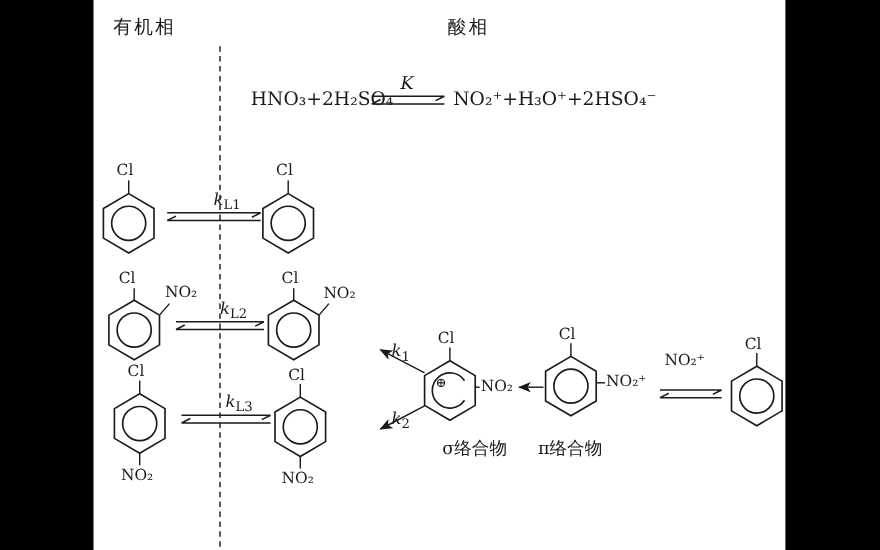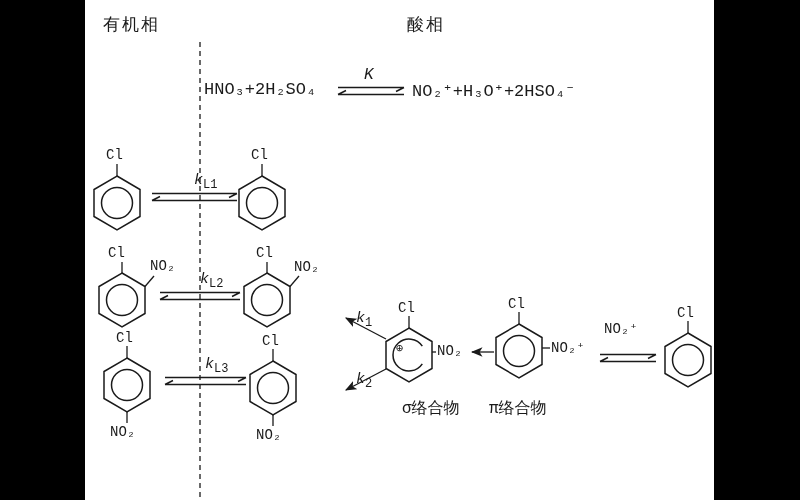--- a/index.html
+++ b/index.html
@@ -1,18 +1,18 @@
 <!DOCTYPE html>
 <html><head>
 <meta charset="utf-8">
 <style>
   * { margin:0; padding:0; box-sizing:border-box; }
   html,body { width:800px; height:500px; }
   body { font-family:"DejaVu Serif","Liberation Serif",serif; }
-  .canvas { position:relative; width:800px; height:500px; background:#ffffff; overflow:hidden; color:#1a1a1a;font-family:Liberation Mono, monospace; }
+  .canvas { position:relative; width:800px; height:500px; background:#ffffff; overflow:hidden; color:#1a1a1a; }
   .bar { position:absolute; top:0; height:500px; background:#000000; }
   .bar-left { left:0; width:85px; }
   .bar-right { right:0; width:86px; }
   .t { position:absolute; white-space:nowrap; color:#1a1a1a; }
   .phase { font-size:17px; letter-spacing:2px; }
   .formula { font-size:17px; }
   .kconst { font-size:16px; font-style:italic; }
   .atom { font-size:14px; }
   .charge { font-size:12px; }
   .complex-label { font-size:16px; }
@@ -103,21 +103,21 @@
     </g>
 
     <path class="parrow" d="M386 339 L346 318" marker-end="url(#ah)"></path>
     <path class="parrow" d="M386 369 L346 390" marker-end="url(#ah)"></path>
     <path class="parrow" d="M494 352 L472 352" marker-end="url(#ah)"></path>
   </svg>
 
   <span class="t phase" style="left:103px; top:13px;">有机相</span>
   <span class="t phase" style="left:407px; top:13px;">酸相</span>
 
-  <span class="t formula" style="left:204px; top:80px;text-align:center;">HNO₃+2H₂SO₄</span>
+  <span class="t formula" style="left:228px; top:80px;text-align:center;">HNO₃+2H₂SO₄</span>
   <span class="t kconst" style="left:364px; top:66px;">K</span>
   <span class="t formula" style="left:412px; top:80px;">NO₂⁺+H₃O⁺+2HSO₄⁻</span>
 
   <span class="t atom" style="left:106px; top:147px;">Cl</span>
   <span class="t klabel" style="left:194px; top:172px;"><i>k</i><sub>L1</sub></span>
   <span class="t atom" style="left:251px; top:147px;">Cl</span>
 
   <span class="t atom" style="left:108px; top:245px;">Cl</span>
   <span class="t atom" style="left:150px; top:258px;">NO₂</span>
   <span class="t klabel" style="left:200px; top:271px;"><i>k</i><sub>L2</sub></span>

